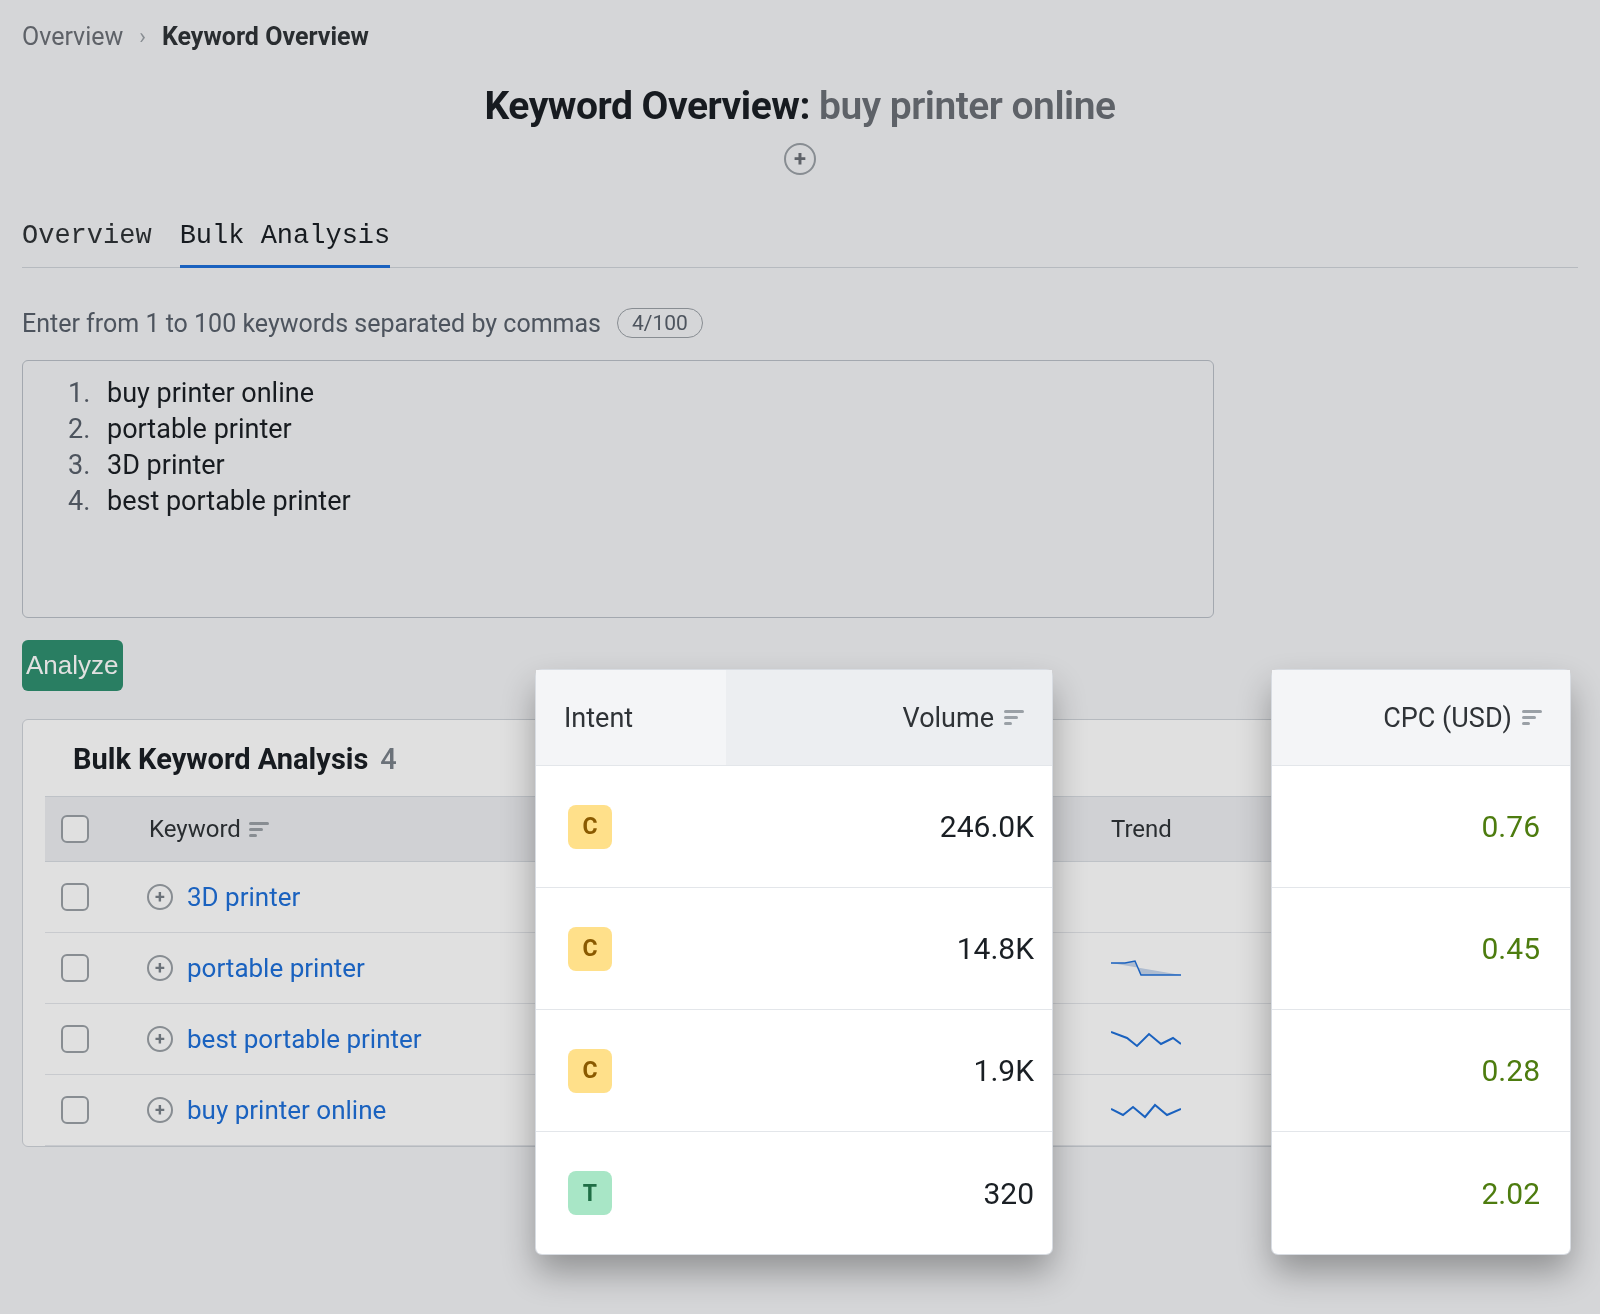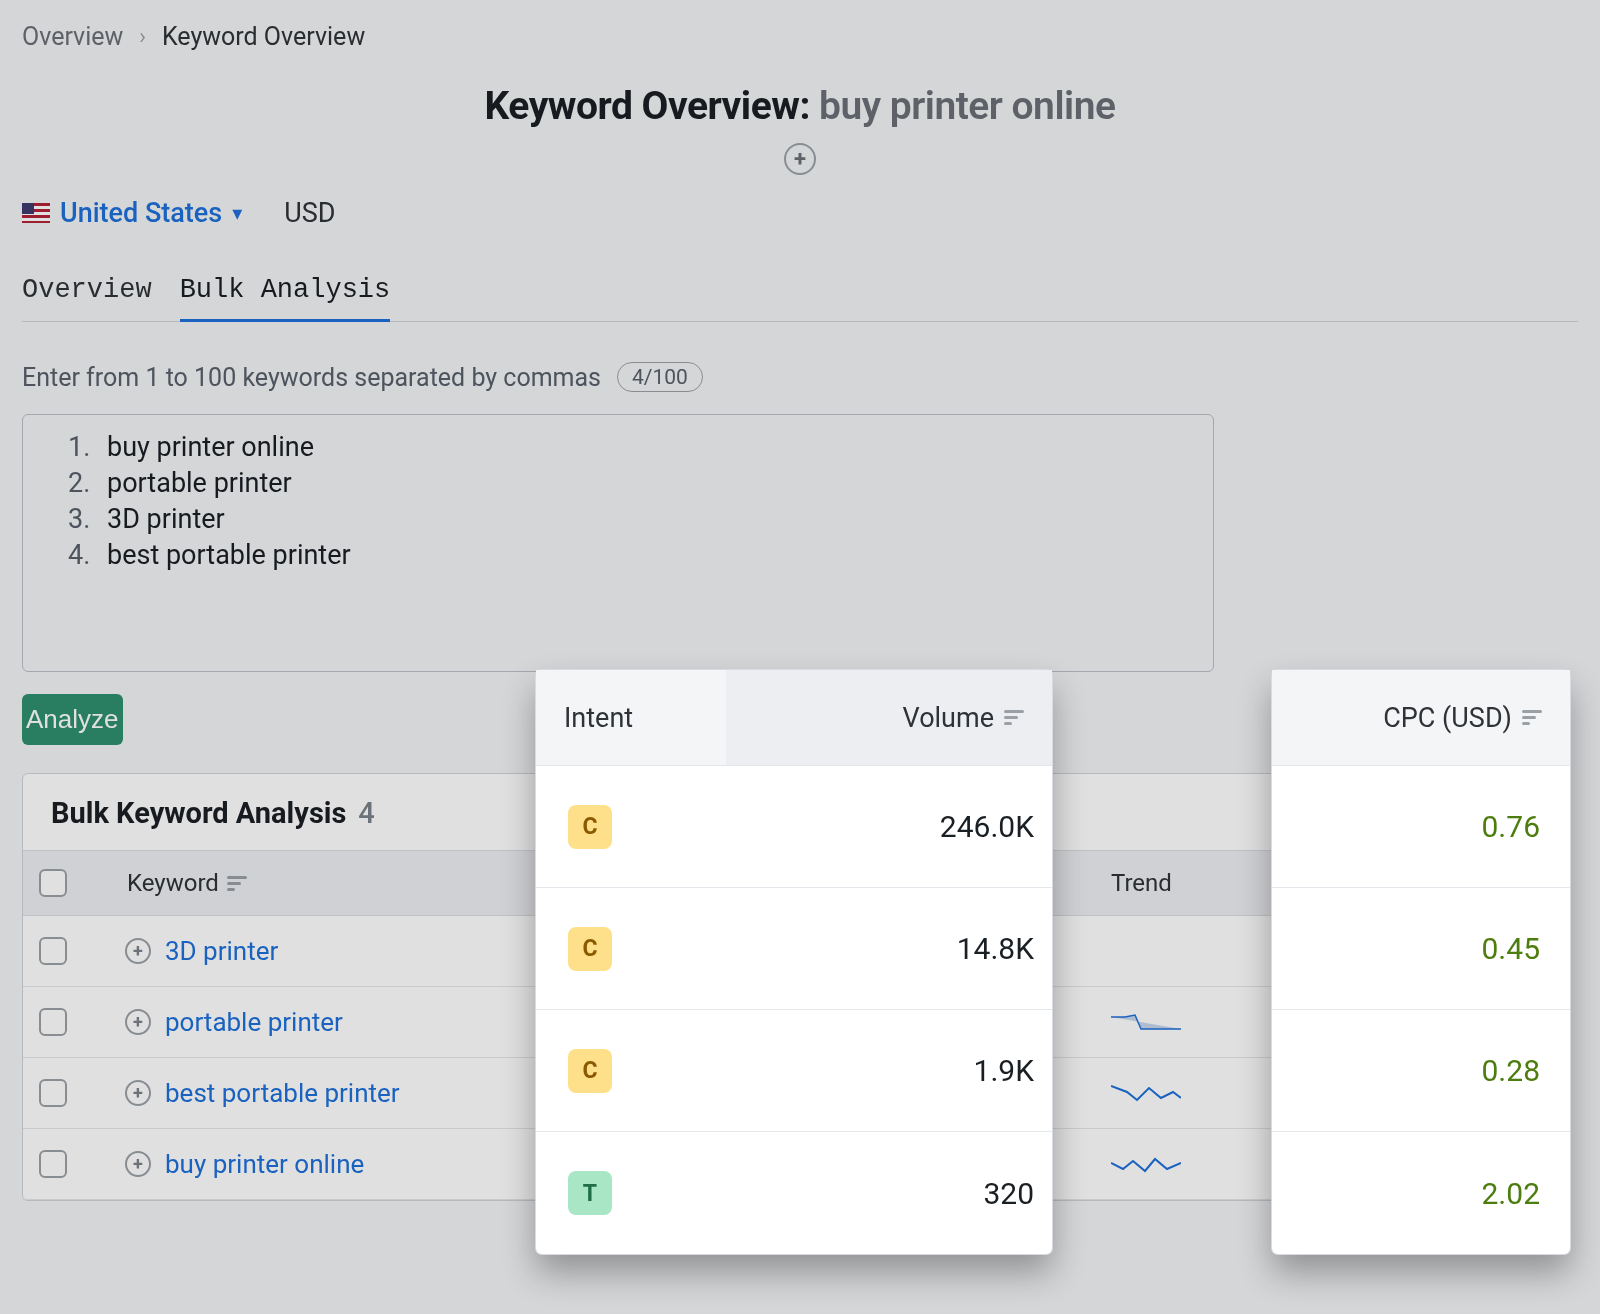--- a/index.html
+++ b/index.html
@@ -11,21 +11,21 @@
     position: absolute;
     inset: 0;
     background: #f2f3f5;
     filter: brightness(0.88);
     padding: 22px 22px 0 22px;
   }
 
   
   .breadcrumb { display: flex; align-items: center; gap: 16px; font-size: 25px; color: #6b6f76; }
   .breadcrumb .chev { color: #9aa0a6; font-size: 22px; }
-  .breadcrumb .active { color: #2f3337; }
+  .breadcrumb .active { color: #2f3337; font-weight: bold; }
 
   
   .page-title-row { display: flex; align-items: center; gap: 14px; margin-top: 32px; flex-direction: column; }
   .page-title { font-size: 39px; font-weight: 700; color: #1a1f24; letter-spacing: -0.5px; }
   .page-title .query { font-weight: 600; color: #6b6f76; }
   .plus-circ {
     display: inline-flex; align-items: center; justify-content: center;
     width: 32px; height: 32px; border: 2.5px solid #9aa0a6; border-radius: 50%;
     color: #6b6f76; font-size: 22px; font-weight: 700; line-height: 1;
   }
@@ -71,21 +71,21 @@
   
   .analyze-btn {
     margin-top: 22px; display: inline-flex; align-items: center; justify-content: center;
     background: #2f8f6f; color: #fff; font-size: 26px; font-weight: 500;
     border-radius: 6px; padding: 10px 4px; border: none; cursor: pointer;
   }
 
   
   .results {
     margin-top: 28px; width: 1404px;
-    border: 1px solid #cfd3d9; border-radius: 6px; background: #fff;
+    border: 1px solid #cfd3d9; border-radius: 6px; background: #fff; padding-left: 22px;
   }
   .results-head {
     display: flex; align-items: center; gap: 12px; padding: 22px 28px 20px;
     font-size: 29px; font-weight: 700; color: #1a1f24;
   }
   .results-head .count { color: #7a818a; font-weight: 500; }
 
   .grid { display: grid; grid-template-columns: 86px 1fr 140px 170px 160px; }
   .grid .hd {
     background: #eceef1; border-top: 1px solid #d8dce2; border-bottom: 1px solid #d8dce2;
@@ -160,28 +160,20 @@
   </div>
 
   <div class="page-title-row">
     <h1 class="page-title">
       <span>Keyword Overview:</span>
       <span class="query">buy printer online</span>
     </h1>
     <span class="plus-circ">+</span>
   </div>
 
-  <div class="meta-row">
-    <div class="country-sel">
-      <span class="flag"></span>
-      <span>United States</span>
-      <span class="chev-down">▾</span>
-    </div>
-    <div class="currency">USD</div>
-  </div>
 
   <div class="tabs">
     <div class="tab">Overview</div>
     <div class="tab active">Bulk Analysis</div>
   </div>
 
   <div class="instr-row">
     <span>Enter from 1 to 100 keywords separated by commas</span>
     <span class="count-pill">4/100</span>
   </div>

